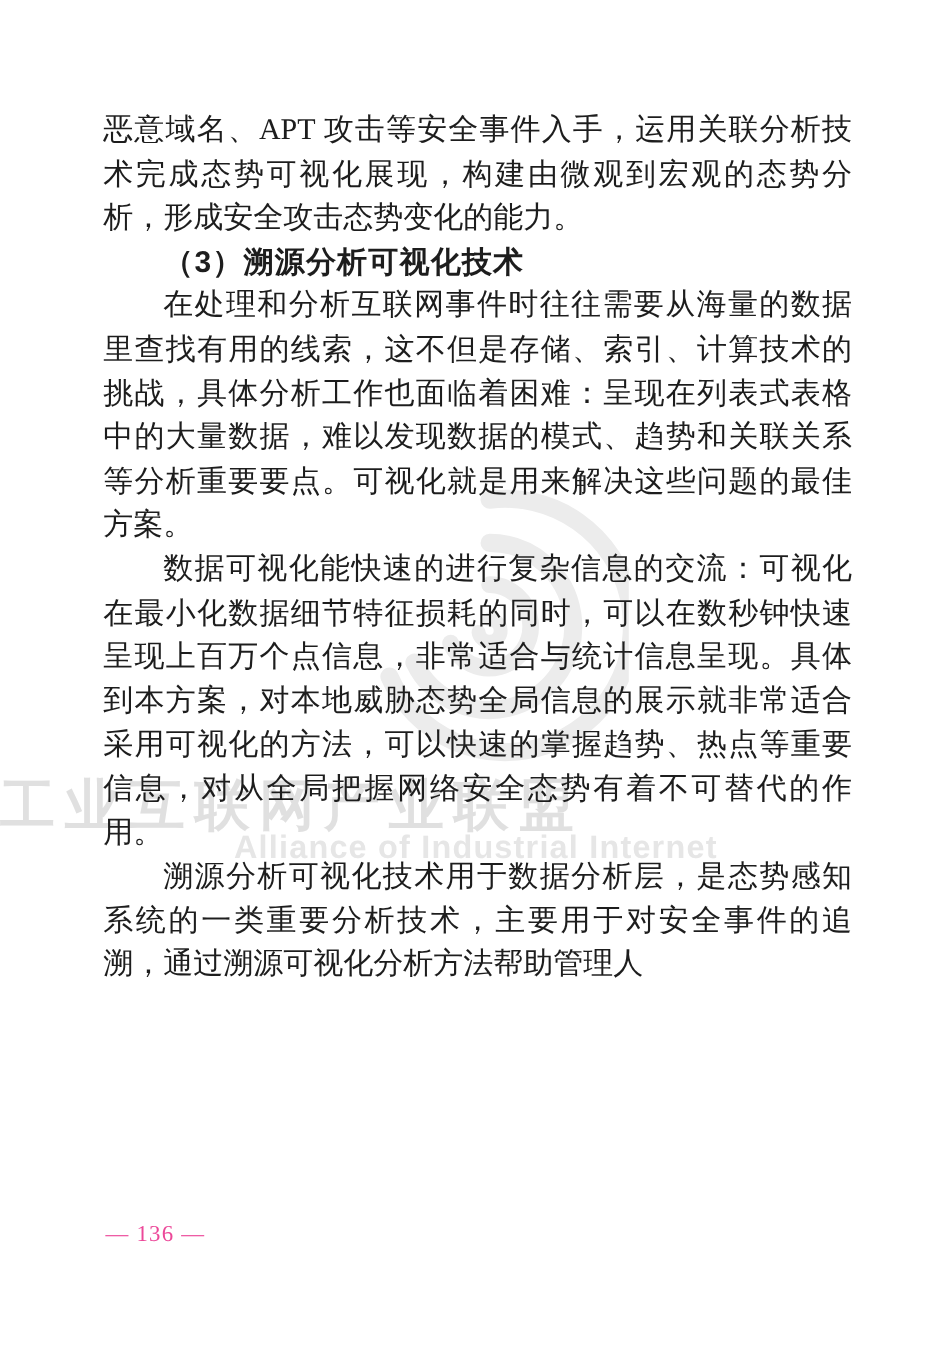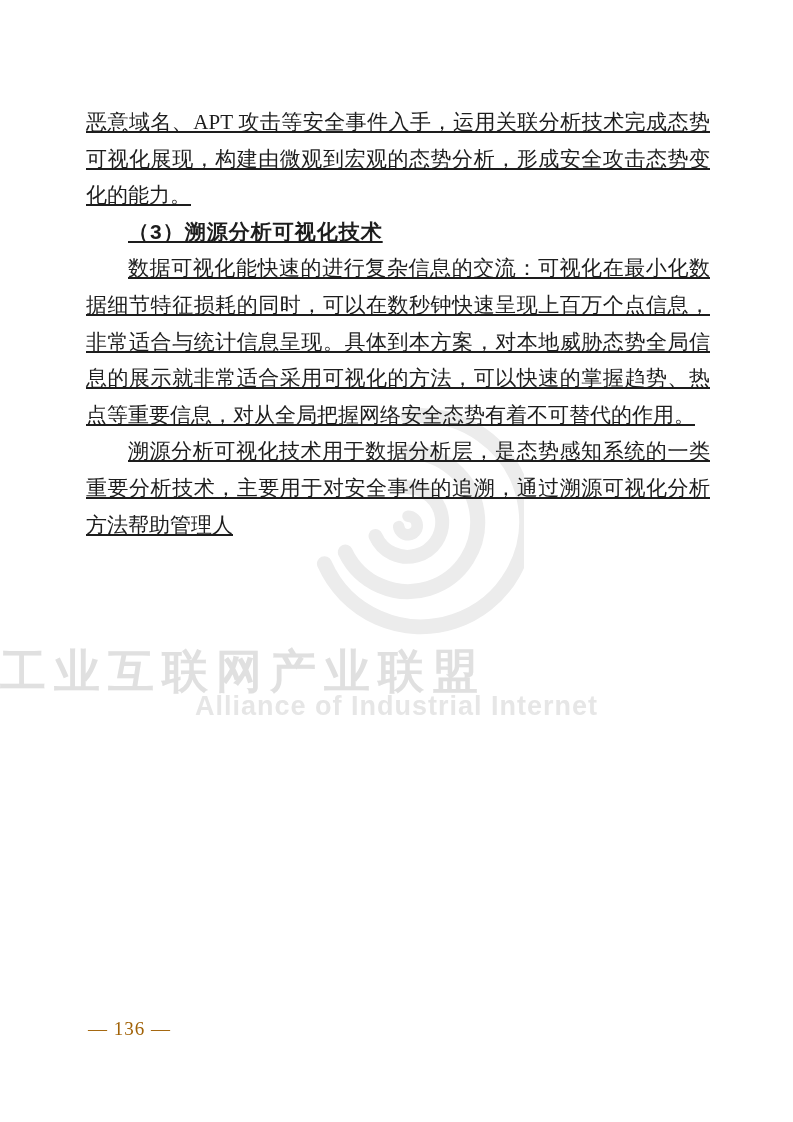--- a/index.html
+++ b/index.html
@@ -54,29 +54,28 @@
     letter-spacing: 1px;
     color: #e6e6e6;
     font-family: "Liberation Sans", "DejaVu Sans", sans-serif;
     white-space: nowrap;
   }
 
   
   .content {
     position: absolute;
     left: 86px;
-    top: 104px;
+    top: 91px;
     width: 624px;
     z-index: 1;
-    font-size: 21px;
+    font-size: 25px;
     line-height: 36.6px;
     color: #1d1d1d;
     text-align: justify;
     text-justify: inter-character;
-    text-decoration: underline;
   }
   .content p {
     margin: 0;
     padding: 0;
   }
   .para-indent {
     text-indent: 2em;
   }
   .heading {
     font-weight: bold;
@@ -84,21 +83,21 @@
     font-family: "Liberation Sans", "DejaVu Sans", "Liberation Serif", sans-serif;
     letter-spacing: 1px;
   }
   .footer {
     position: absolute;
     left: 88px;
     top: 1018px;
     z-index: 1;
     font-size: 19px;
     letter-spacing: 1px;
-    color: #a16207;
+    color: #ec4899;
     font-family: "Liberation Serif", "DejaVu Serif", serif;
   }
 </style>
 </head>
 <body>
 
 <div class="page">
 
   <div class="watermark">
     <svg class="wm-logo" viewBox="0 0 200 200" fill="none" xmlns="http://www.w3.org/2000/svg">
@@ -107,19 +106,20 @@
       <path d="M 100 70 A 30 30 0 1 1 72 112" stroke="#ececec" stroke-width="12" stroke-linecap="round"></path>
       <path d="M 100 95 A 8 8 0 1 1 92 104" stroke="#ececec" stroke-width="10" stroke-linecap="round"></path>
     </svg>
     <div class="wm-cn">工业互联网产业联盟</div>
     <div class="wm-en">Alliance of Industrial Internet</div>
   </div>
 
   <div class="content">
     <p class="para-plain">恶意域名、APT 攻击等安全事件入手，运用关联分析技术完成态势可视化展现，构建由微观到宏观的态势分析，形成安全攻击态势变化的能力。</p>
     <p class="heading">（3）溯源分析可视化技术</p>
+    <p class="para-indent">在处理和分析互联网事件时往往需要从海量的数据里查找有用的线索，这不但是存储、索引、计算技术的挑战，具体分析工作也面临着困难：呈现在列表式表格中的大量数据，难以发现数据的模式、趋势和关联关系等分析重要要点。可视化就是用来解决这些问题的最佳方案。</p>
     <p class="para-indent">数据可视化能快速的进行复杂信息的交流：可视化在最小化数据细节特征损耗的同时，可以在数秒钟快速呈现上百万个点信息，非常适合与统计信息呈现。具体到本方案，对本地威胁态势全局信息的展示就非常适合采用可视化的方法，可以快速的掌握趋势、热点等重要信息，对从全局把握网络安全态势有着不可替代的作用。</p>
     <p class="para-indent">溯源分析可视化技术用于数据分析层，是态势感知系统的一类重要分析技术，主要用于对安全事件的追溯，通过溯源可视化分析方法帮助管理人</p>
   </div>
 
   <div class="footer">— 136 —</div>
 
 </div>
 
 </body></html>

